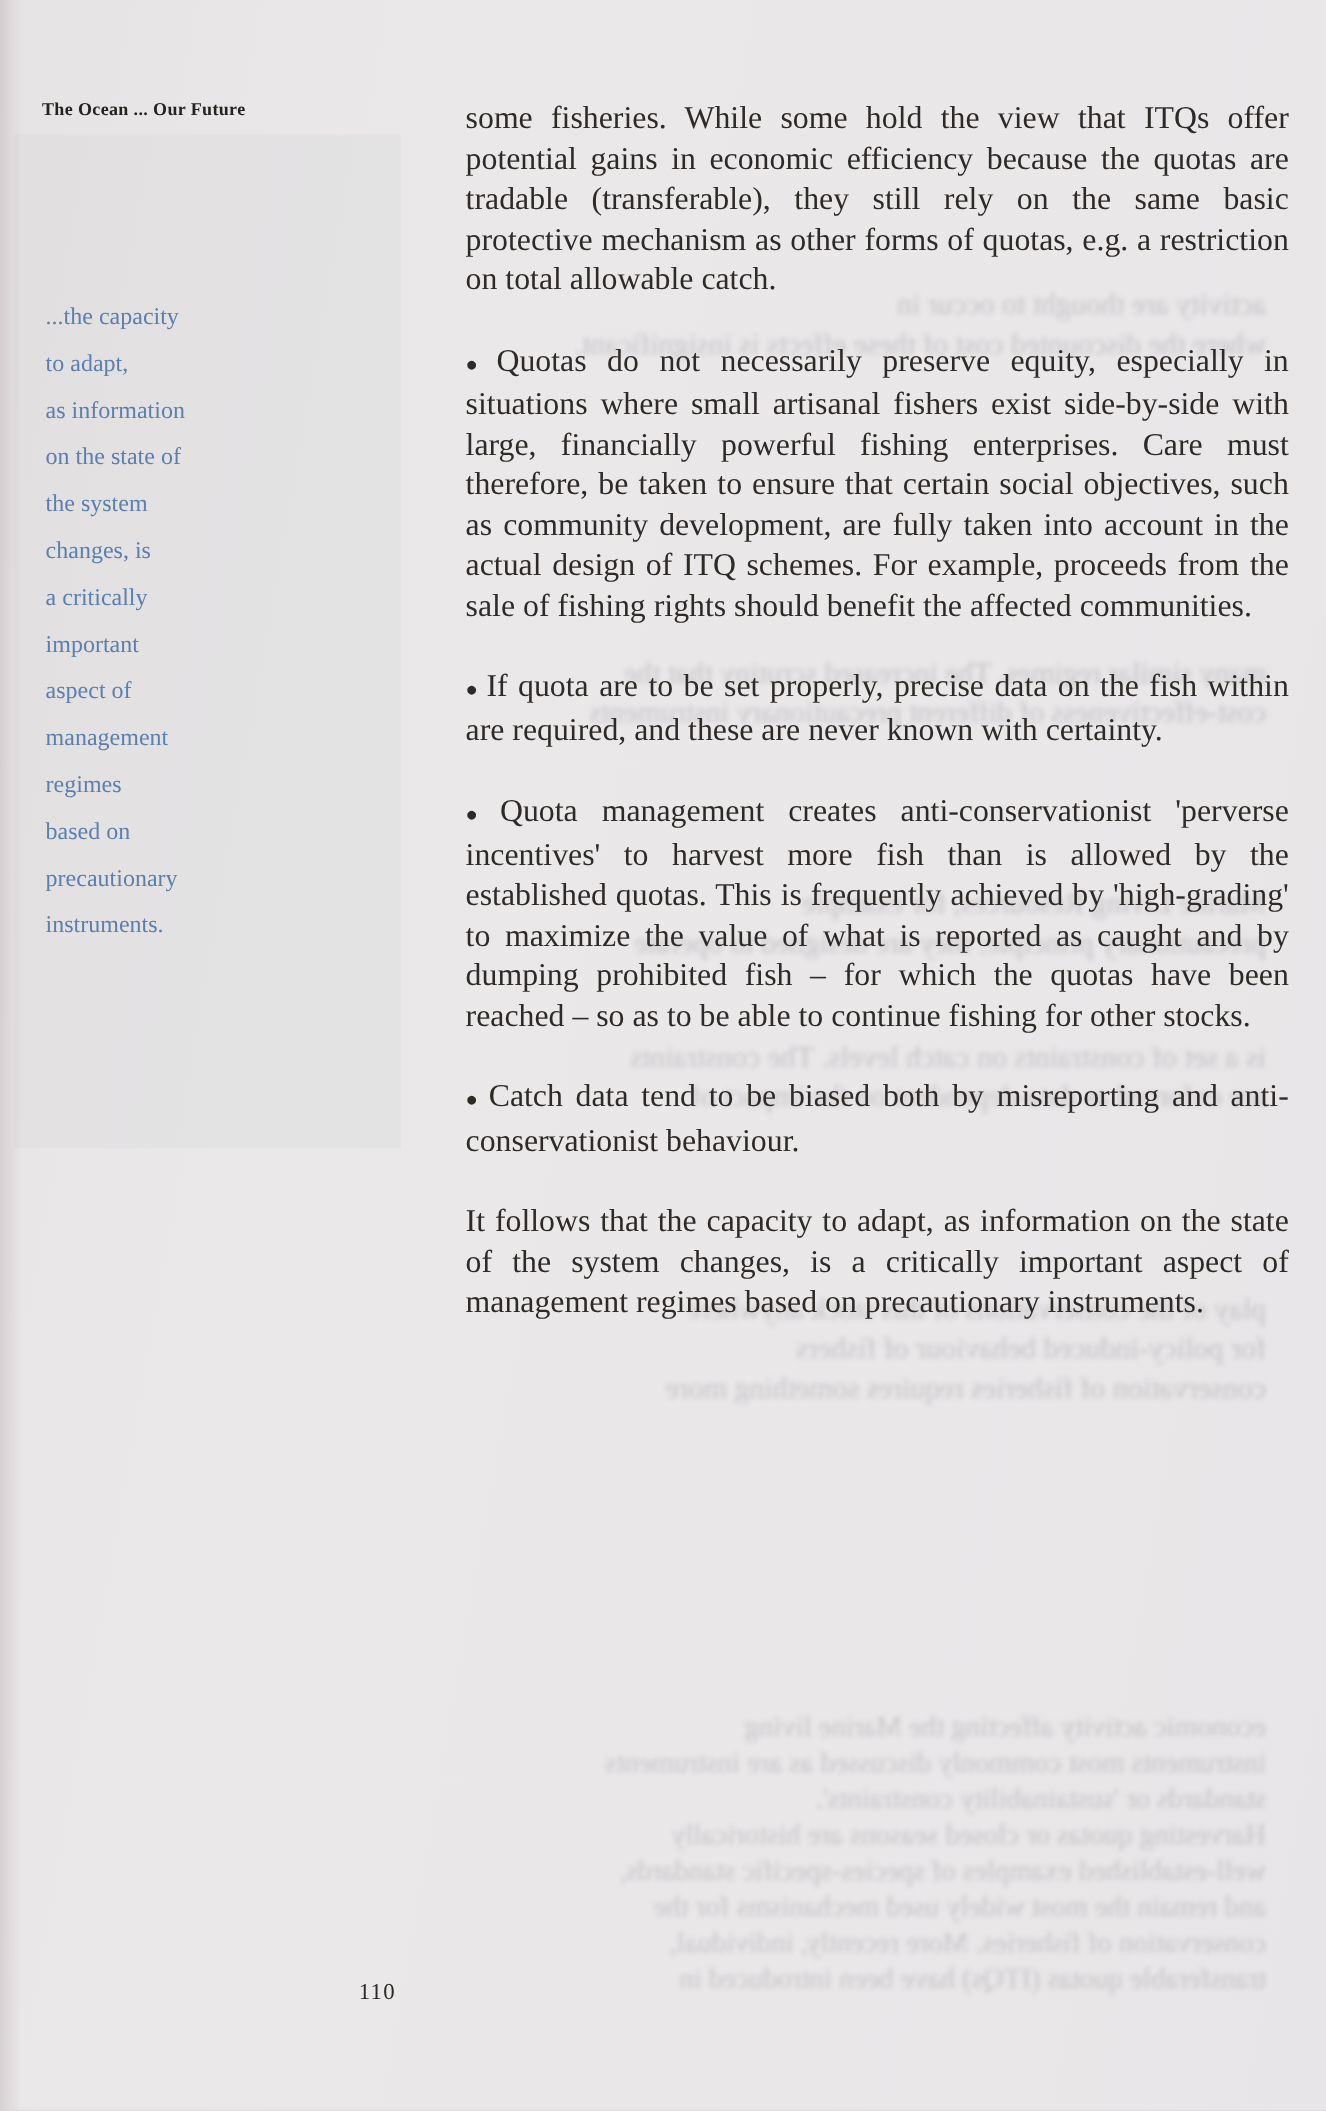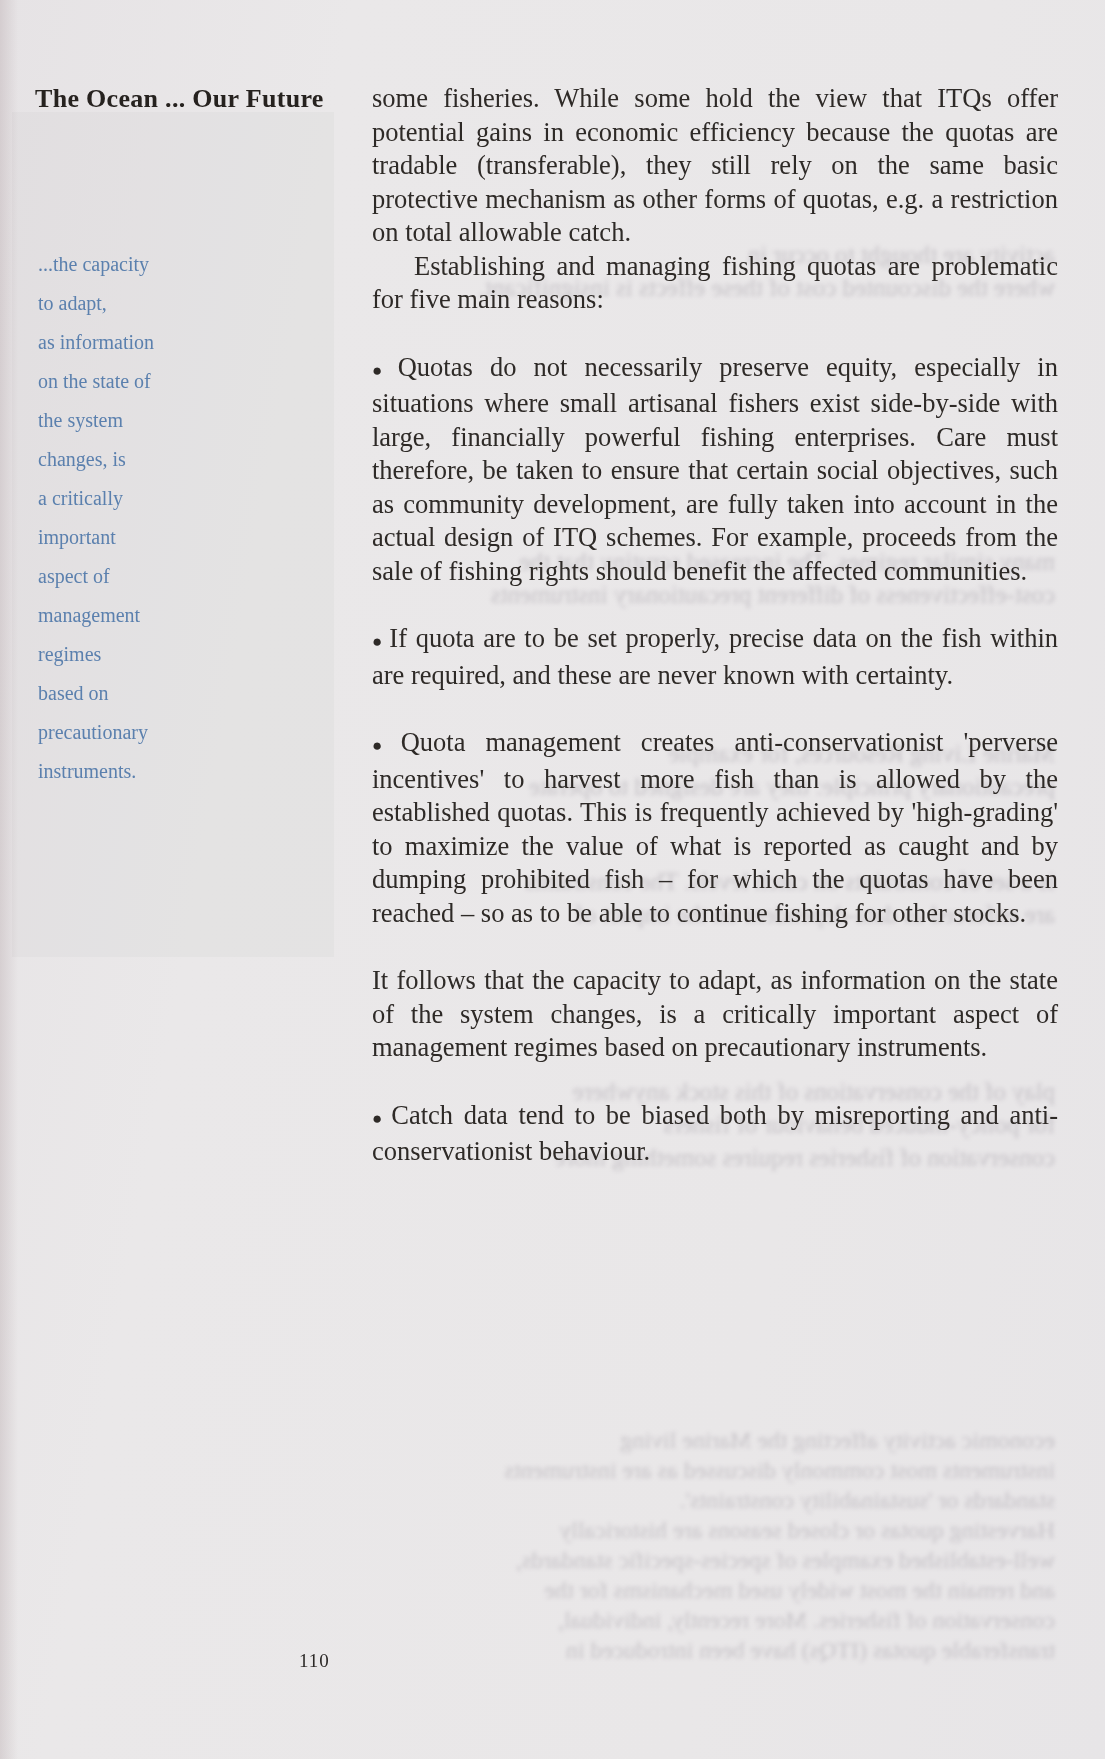--- a/index.html
+++ b/index.html
@@ -13,29 +13,29 @@
   .spine-shadow{
     position:absolute;left:0;top:0;bottom:0;width:18px;
     background:linear-gradient(to right,rgba(150,128,132,.22),rgba(150,128,132,0));
   }
   .left-panel{
     position:absolute;left:12px;top:112px;width:322px;height:845px;
     background:rgba(110,110,118,.045);
   }
   .running-header{
     position:absolute;left:35px;top:84px;width:330px;
-    font-size:26px;font-weight:600;letter-spacing:.3px;color:#26221f;
+    font-size:15px;font-weight:600;letter-spacing:.3px;color:#26221f;
   }
   .pull-quote{
     position:absolute;left:38px;top:245px;width:305px;
     font-size:20px;line-height:39px;color:var(--quote-blue,#5b80ae);
     white-space:pre-line;
   }
   .main-column{
-    position:absolute;left:372px;top:82px;width:686px;
+    position:absolute;left:388px;top:82px;width:686px;
     font-size:26.5px;line-height:33.5px;color:#2e2a27;
     text-align:justify;
   }
   .main-column p{margin:0;}
   .main-column p.indent{text-indent:42px;}
   .main-column p.spaced{margin-top:34px;}
   .dot{font-size:17px;padding-right:5px;}
   .page-number{
     position:absolute;left:252px;top:1650px;
     font-size:19px;color:#2c2927;letter-spacing:1px;margin-left:47px;
@@ -86,29 +86,28 @@
 important
 aspect of
 management
 regimes
 based on
 precautionary
 instruments.</div>
 
   <div class="main-column">
     <p>some fisheries. While some hold the view that ITQs offer potential gains in economic efficiency because the quotas are tradable (transferable), they still rely on the same basic protective mechanism as other forms of quotas, e.g. a restriction on total allowable catch.</p>
-    <p class="indent">Establishing and managing fishing quotas are problematic for five main reasons:</p>
 
     <p class="spaced"><span class="dot">●</span><span>Quotas do not necessarily preserve equity, especially in situations where small artisanal fishers exist side-by-side with large, financially powerful fishing enterprises. Care must therefore, be taken to ensure that certain social objectives, such as community development, are fully taken into account in the actual design of ITQ schemes. For example, proceeds from the sale of fishing rights should benefit the affected communities.</span></p>
 
     <p class="spaced"><span class="dot">●</span><span>If quota are to be set properly, precise data on the fish within are required, and these are never known with certainty.</span></p>
 
 
     <p class="spaced"><span class="dot">●</span><span>Quota management creates anti-conservationist 'perverse incentives' to harvest more fish than is allowed by the established quotas. This is frequently achieved by 'high-grading' to maximize the value of what is reported as caught and by dumping prohibited fish – for which the quotas have been reached – so as to be able to continue fishing for other stocks.</span></p>
 
+    <p class="spaced"><span class="dot">●</span><span>Catch data tend to be biased both by misreporting and anti-conservationist behaviour.</span></p>
+
     <p class="spaced">It follows that the capacity to adapt, as information on the state of the system changes, is a critically important aspect of management regimes based on precautionary instruments.</p>
-
-    <p class="spaced"><span class="dot">●</span><span>Catch data tend to be biased both by misreporting and anti-conservationist behaviour.</span></p>
   </div>
 
   <div class="page-number">110</div>
 
 </div>
 
 </body></html>

